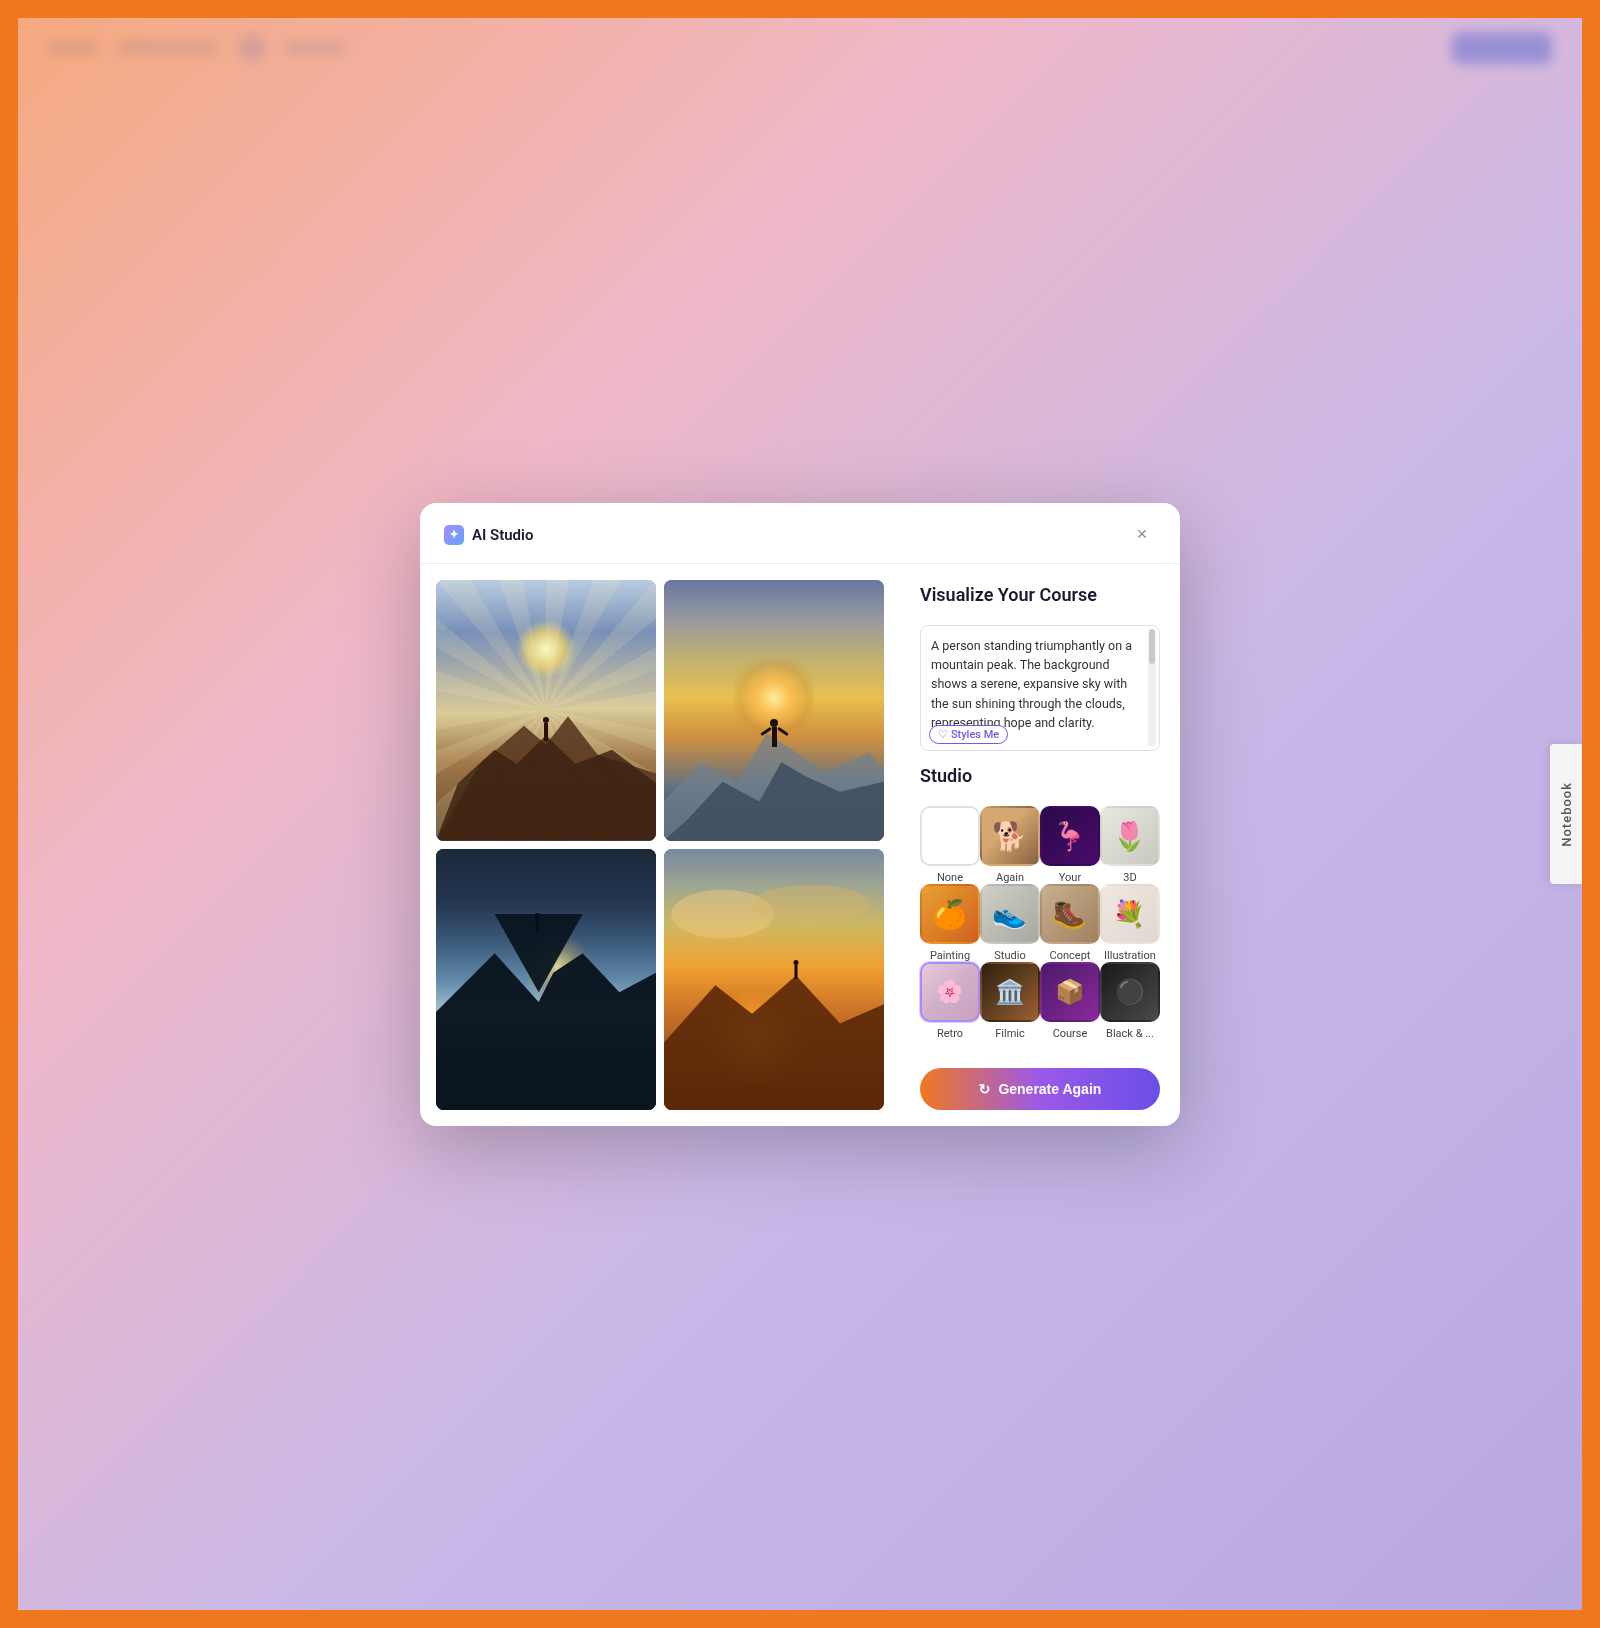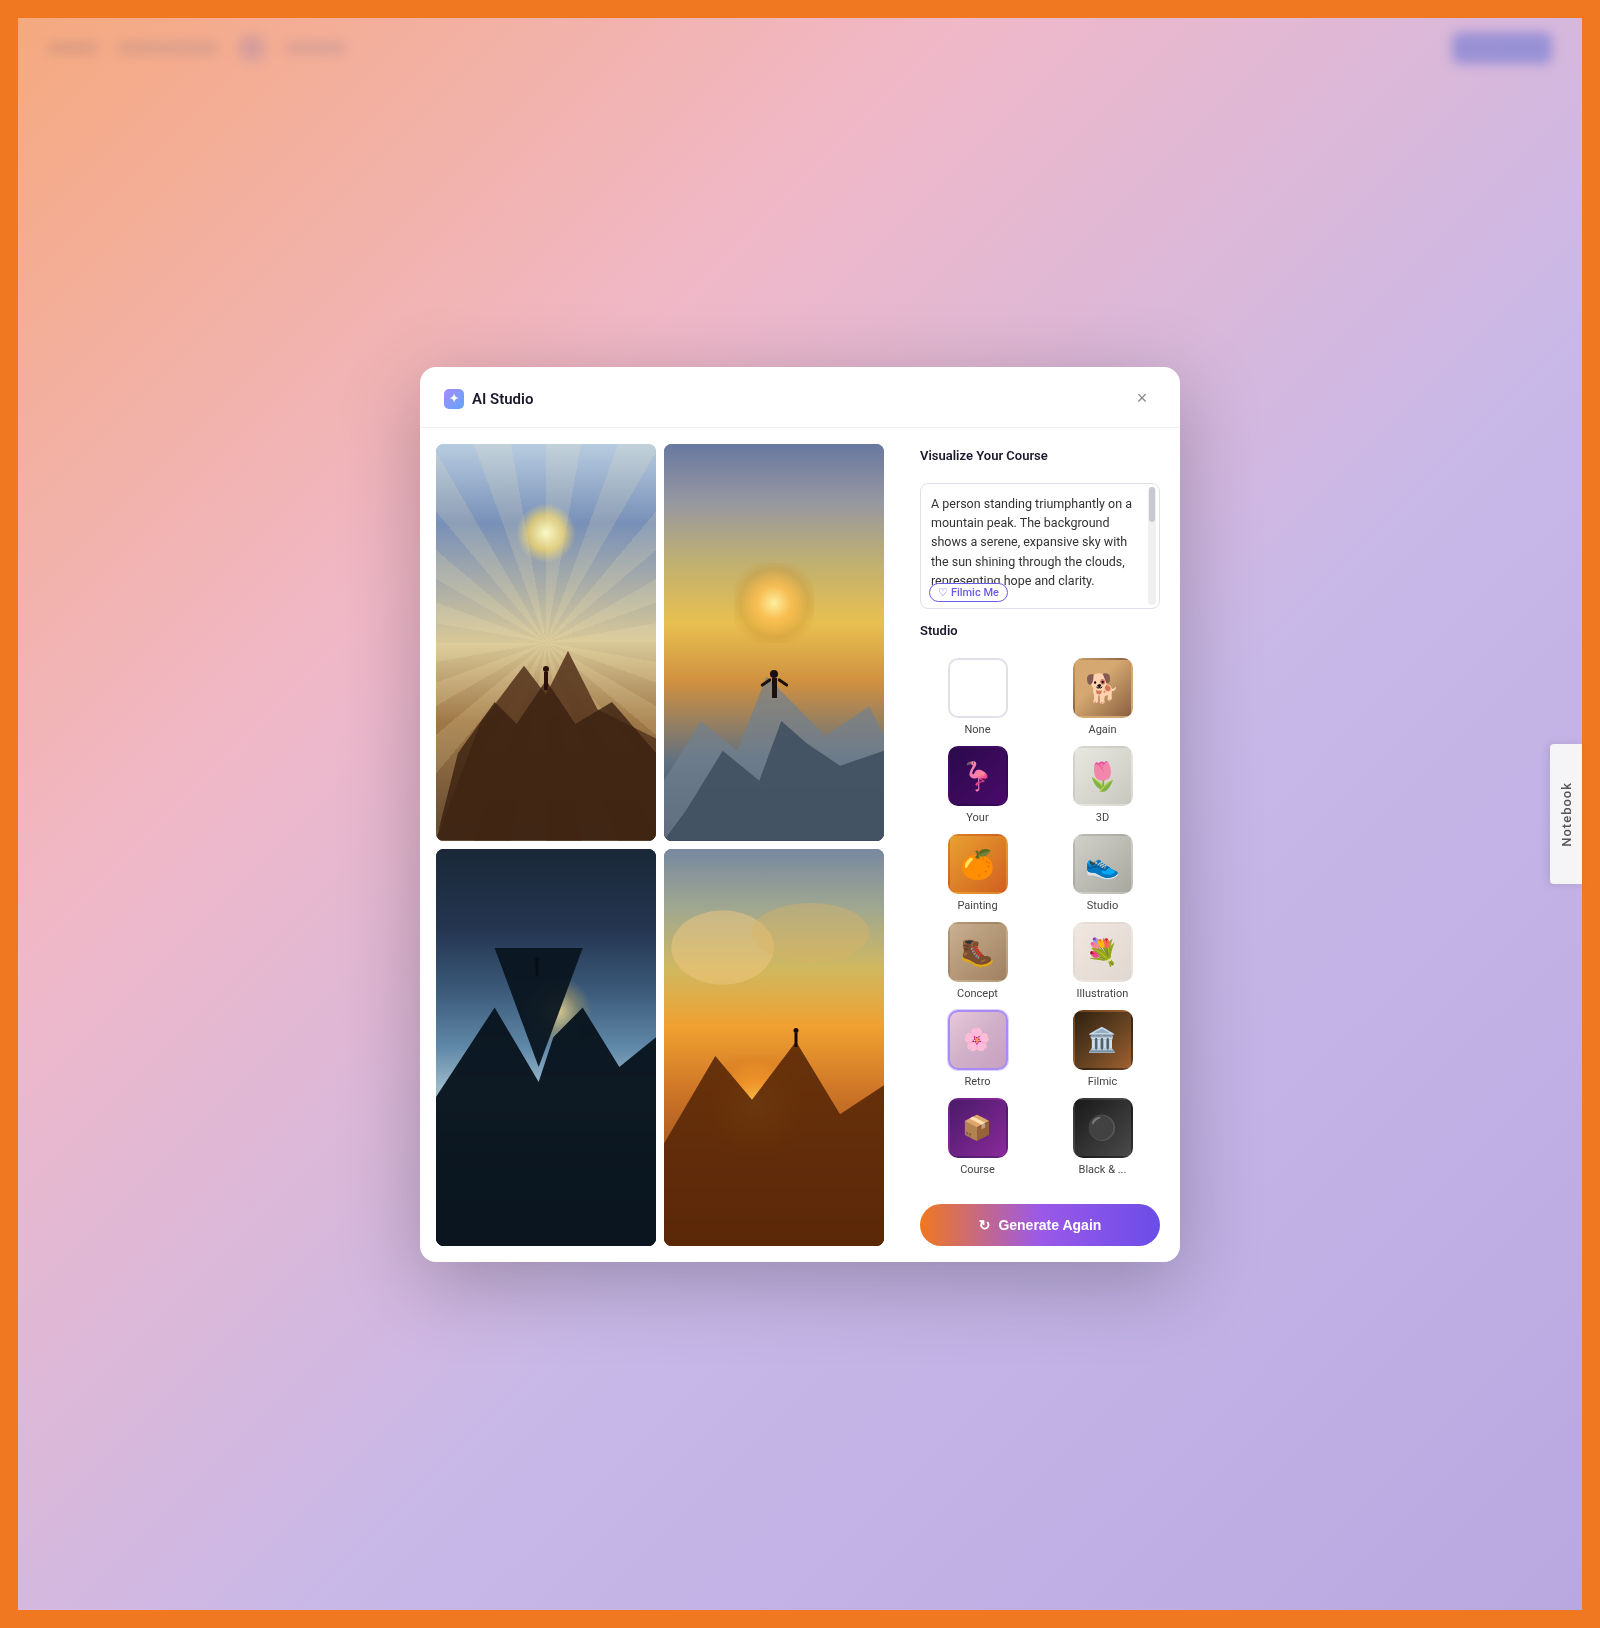--- a/index.html
+++ b/index.html
@@ -238,31 +238,30 @@
     
     .right-panel {
       flex: 1;
       padding: 20px 20px 16px;
       display: flex;
       flex-direction: column;
       gap: 14px;
     }
 
     .section-label {
-      font-size: 13px;
+      font-size: 18px;
       font-weight: 600;
       color: #1a1a2e;
       margin-bottom: 6px;
     }
 
     
     .styles-grid {
       display: grid;
-      grid-template-columns: repeat(2, 1fr);
-      gap: 10px;
+      grid-template-columns: repeat(4, 1fr);
     }
 
     .style-item {
       display: flex;
       flex-direction: column;
       align-items: center;
       gap: 5px;
       cursor: pointer;
     }
 
@@ -621,21 +620,21 @@
           <div class="section-label">Visualize Your Course</div>
         </div>
 
         <div class="textarea-with-inspire">
           <textarea class="textarea-inner" style="">A person standing triumphantly on a mountain peak. The background shows a serene, expansive sky with the sun shining through the clouds, representing hope and clarity.</textarea>
           <div class="scrollbar-right">
             <div class="scrollbar-right-thumb"></div>
           </div>
           <div class="inspire-badge">
             <span>♡</span>
-            <span>Filmic Me</span>
+            <span>Styles Me</span>
           </div>
         </div>
 
         <div>
           <div class="section-label">Studio</div>
         </div>
 
         <div class="styles-grid">
 
           <div class="style-item">

